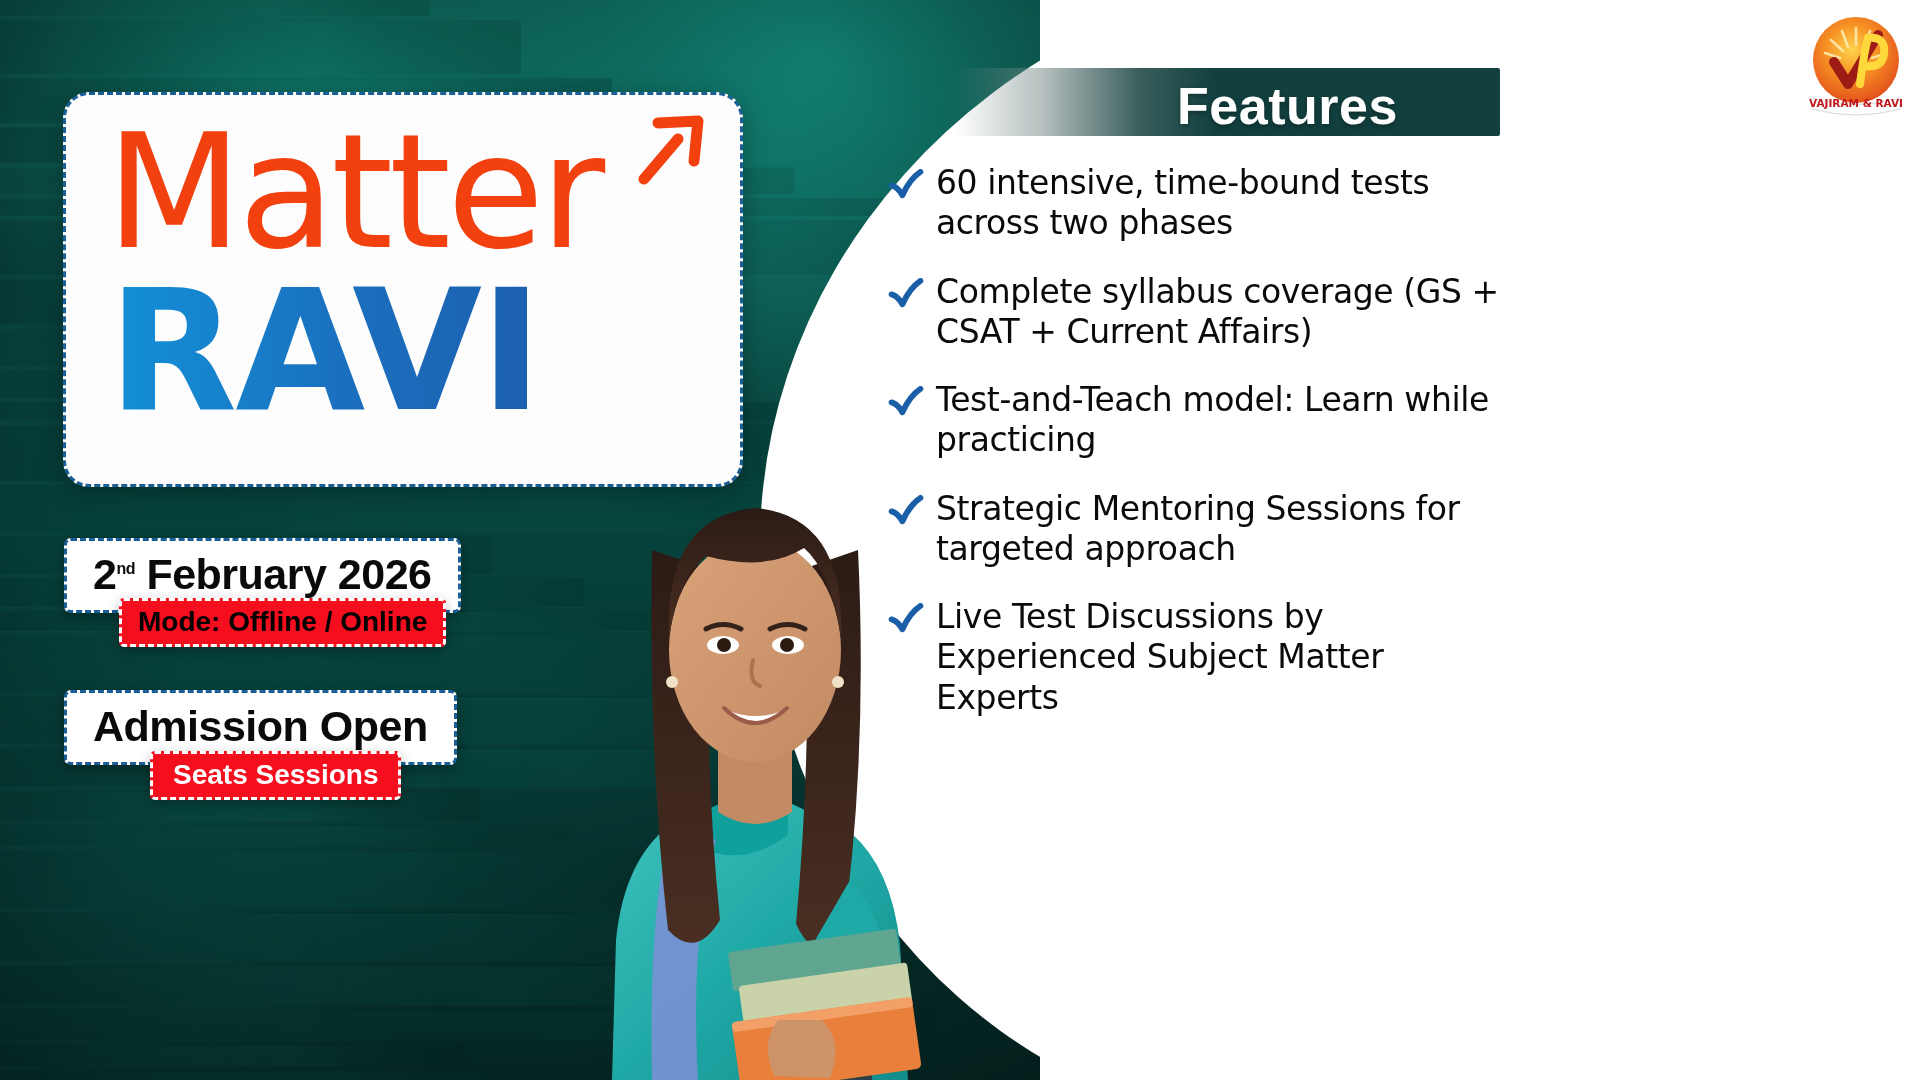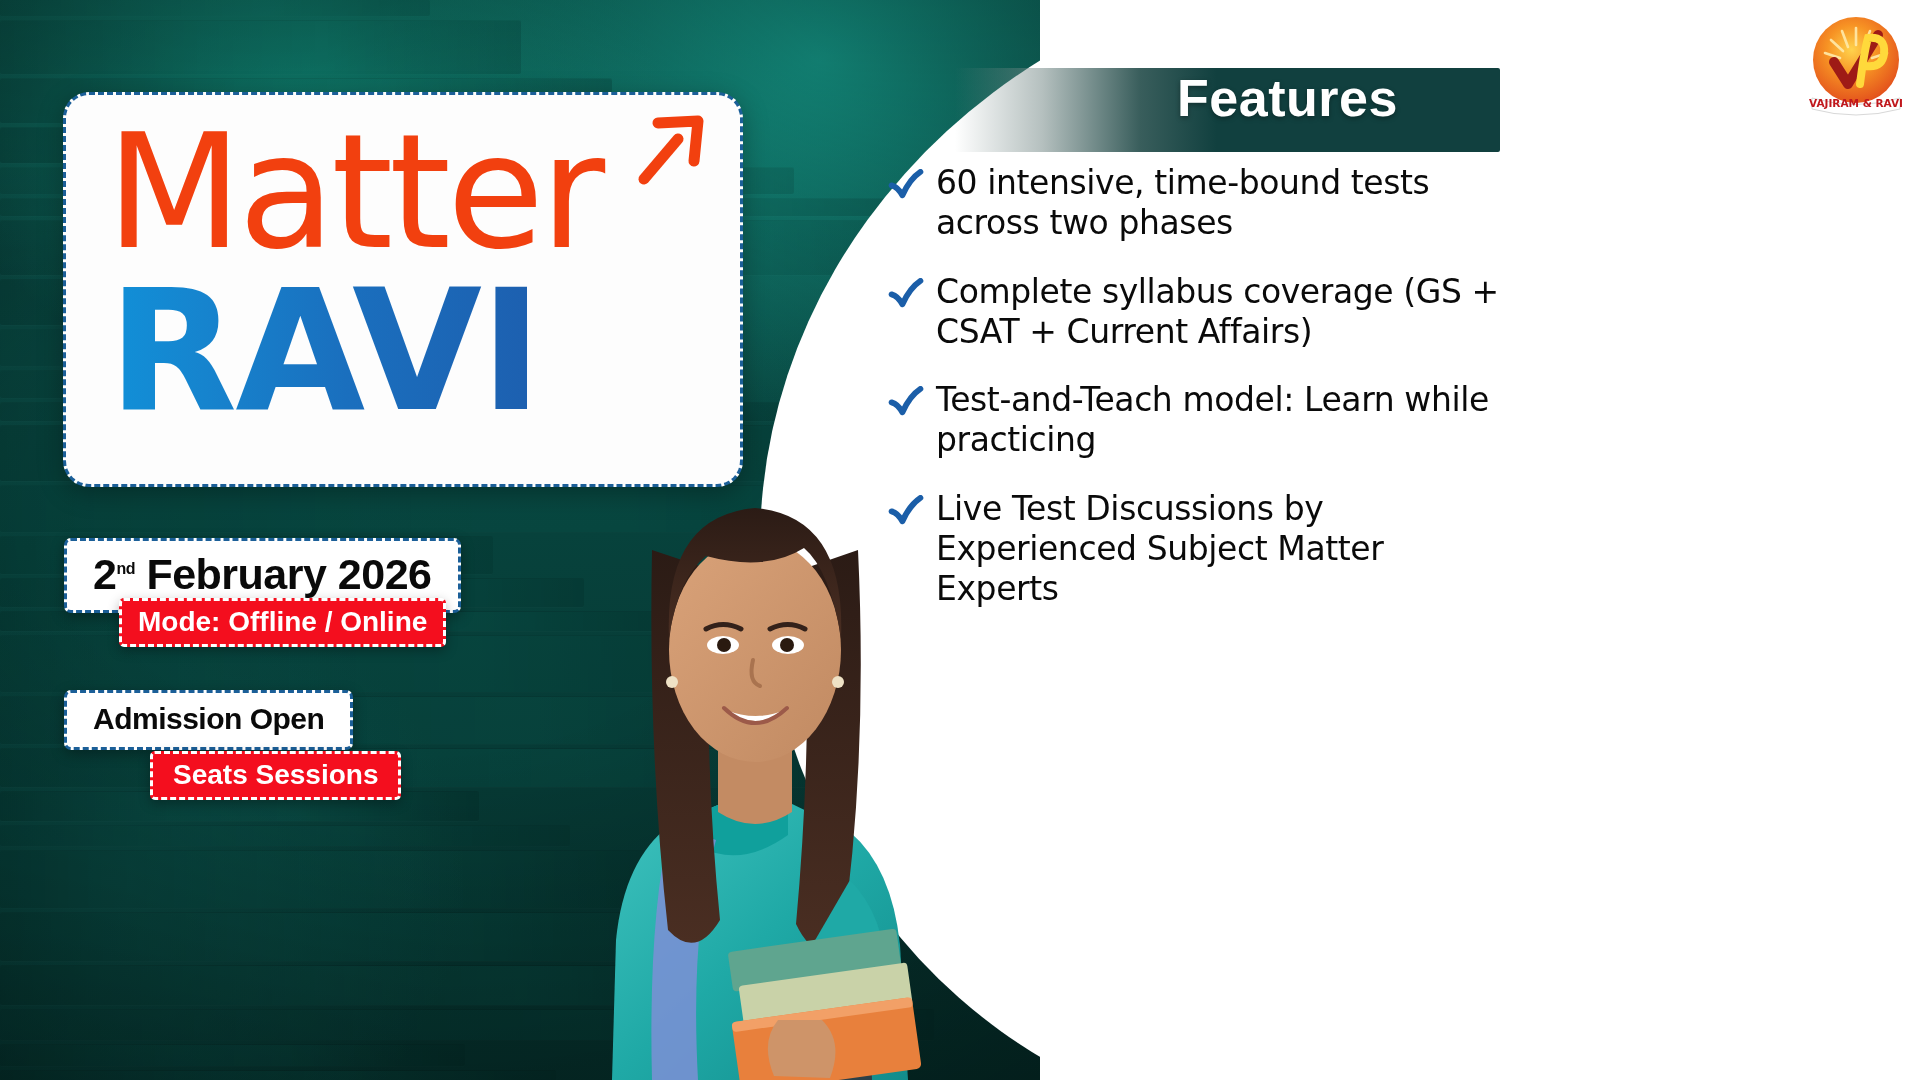--- a/index.html
+++ b/index.html
@@ -75,47 +75,47 @@
   }
   .badge-date .txt { font-size:43px; font-weight:700; color:#0a0a0a; letter-spacing:-.5px; white-space:nowrap; }
   .badge-date .txt sup { font-size:16px; vertical-align:super; font-weight:700; }
 
   .badge-mode {
     position:absolute; left:119px; top:598px;
     background:#F40E1E; border:3px dashed #ffffff; border-radius:5px;
     padding:5px 16px 6px 16px;
     box-shadow:0 4px 12px rgba(0,0,0,.30);
   }
-  .badge-mode .txt { font-size:28px; font-weight:700; color:#ffffff; white-space:nowrap; }
+  .badge-mode .txt { font-size:28px; font-weight:700; color:#000000; white-space:nowrap; }
 
   .badge-admission {
     position:absolute; left:64px; top:690px;
     background:#fff; border:3px dashed #1b5f98; border-radius:7px;
     padding:9px 26px 11px 26px;
     box-shadow:0 4px 14px rgba(0,0,0,.32);
   }
-  .badge-admission .txt { font-size:30px; font-weight:700; color:#0a0a0a; letter-spacing:-.5px; white-space:nowrap; }
+  .badge-admission .txt { font-size:43px; font-weight:700; color:#0a0a0a; letter-spacing:-.5px; white-space:nowrap; }
 
   .badge-seats {
     position:absolute; left:150px; top:751px;
     background:#F40E1E; border:3px dashed #ffffff; border-radius:5px;
     padding:5px 20px 6px 20px;
     box-shadow:0 4px 12px rgba(0,0,0,.30);
   }
   .badge-seats .txt { font-size:28px; font-weight:700; color:#fff; white-space:nowrap; }
 
   
   .student { position:absolute; left:520px; bottom:0; width:470px; height:760px; }
 
   
   .features-header {
-    position:absolute; left:955px; top:68px; width:545px; height:84px;
+    position:absolute; left:955px; top:68px; width:545px; height:68px;
     background:linear-gradient(90deg, rgba(255,255,255,0) 0%, rgba(120,140,138,.55) 16%, rgba(40,80,78,.92) 34%, #11403F 48%, #11403F 100%);
     border-radius:2px;
-    display:flex; align-items:flex-start; justify-content:center;
+    display:flex; align-items:flex-end; justify-content:center;
   }
   .features-header .txt {
     font-size:52px; font-weight:700; color:#fff; letter-spacing:.5px;
     text-shadow:0 2px 5px rgba(0,0,0,.35);
     padding-left:120px;
   }
 
   .features-list { position:absolute; left:888px; top:163px; width:625px; }
   .feature-item { display:flex; align-items:flex-start; margin-bottom:28px;justify-content:flex-end; }
   .feature-check { flex:0 0 auto; width:48px; padding-top:6px; }
@@ -271,20 +271,26 @@
       <div class="feature-item">
         <span class="feature-check"><svg viewBox="0 0 40 34" width="36" height="31">
             <path d="M4 18 Q11 20 16 29 Q24 11 36 3" stroke="#1B5EA8" stroke-width="6.5" fill="none" stroke-linecap="round" stroke-linejoin="round"></path>
           </svg></span>
         <span class="feature-text">Test-and-Teach model: Learn while practicing</span>
       </div>
       <div class="feature-item">
         <span class="feature-check"><svg viewBox="0 0 40 34" width="36" height="31">
             <path d="M4 18 Q11 20 16 29 Q24 11 36 3" stroke="#1B5EA8" stroke-width="6.5" fill="none" stroke-linecap="round" stroke-linejoin="round"></path>
           </svg></span>
+        <span class="feature-text">Strategic Mentoring Sessions for targeted approach</span>
+      </div>
+      <div class="feature-item">
+        <span class="feature-check"><svg viewBox="0 0 40 34" width="36" height="31">
+            <path d="M4 18 Q11 20 16 29 Q24 11 36 3" stroke="#1B5EA8" stroke-width="6.5" fill="none" stroke-linecap="round" stroke-linejoin="round"></path>
+          </svg></span>
         <span class="feature-text">Live Test Discussions by Experienced Subject Matter Experts</span>
       </div>
     </div>
 
   <svg class="brand-logo" viewBox="0 0 100 108">
     <defs>
       <radialGradient id="sun" cx="45%" cy="38%" r="68%">
         <stop offset="0%" stop-color="#FFD34D"></stop>
         <stop offset="42%" stop-color="#F79324"></stop>
         <stop offset="100%" stop-color="#E0481B"></stop>

